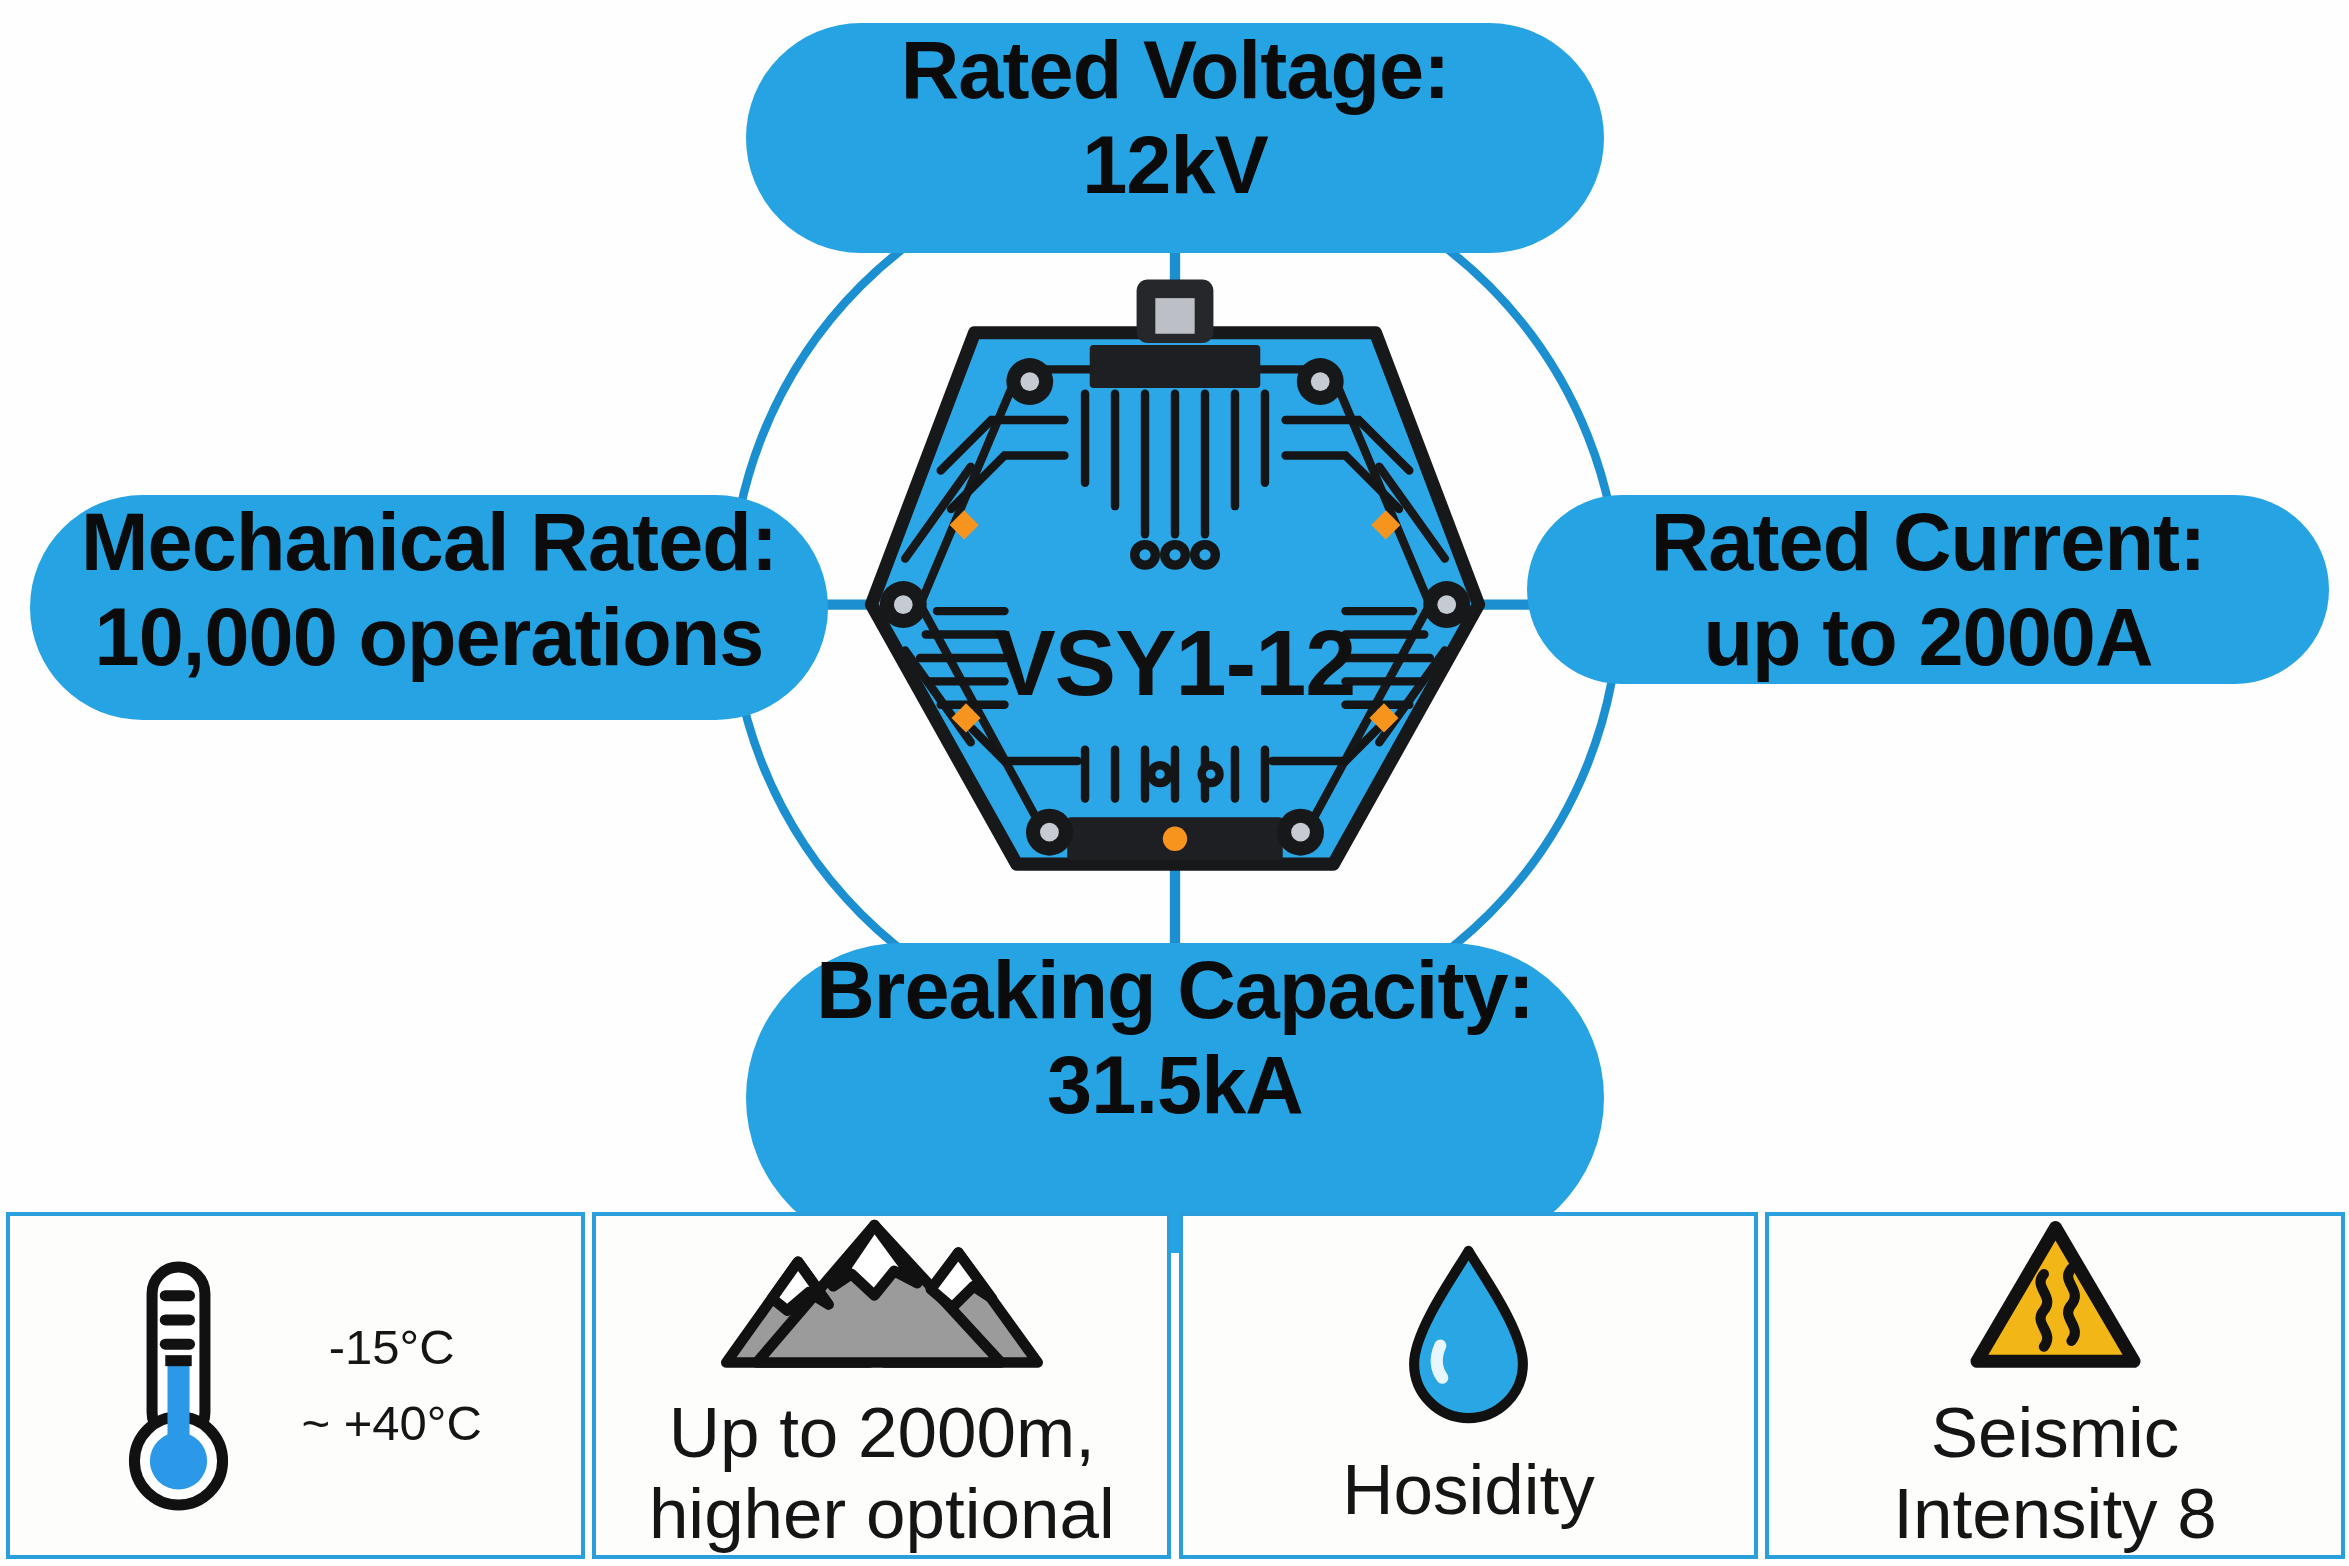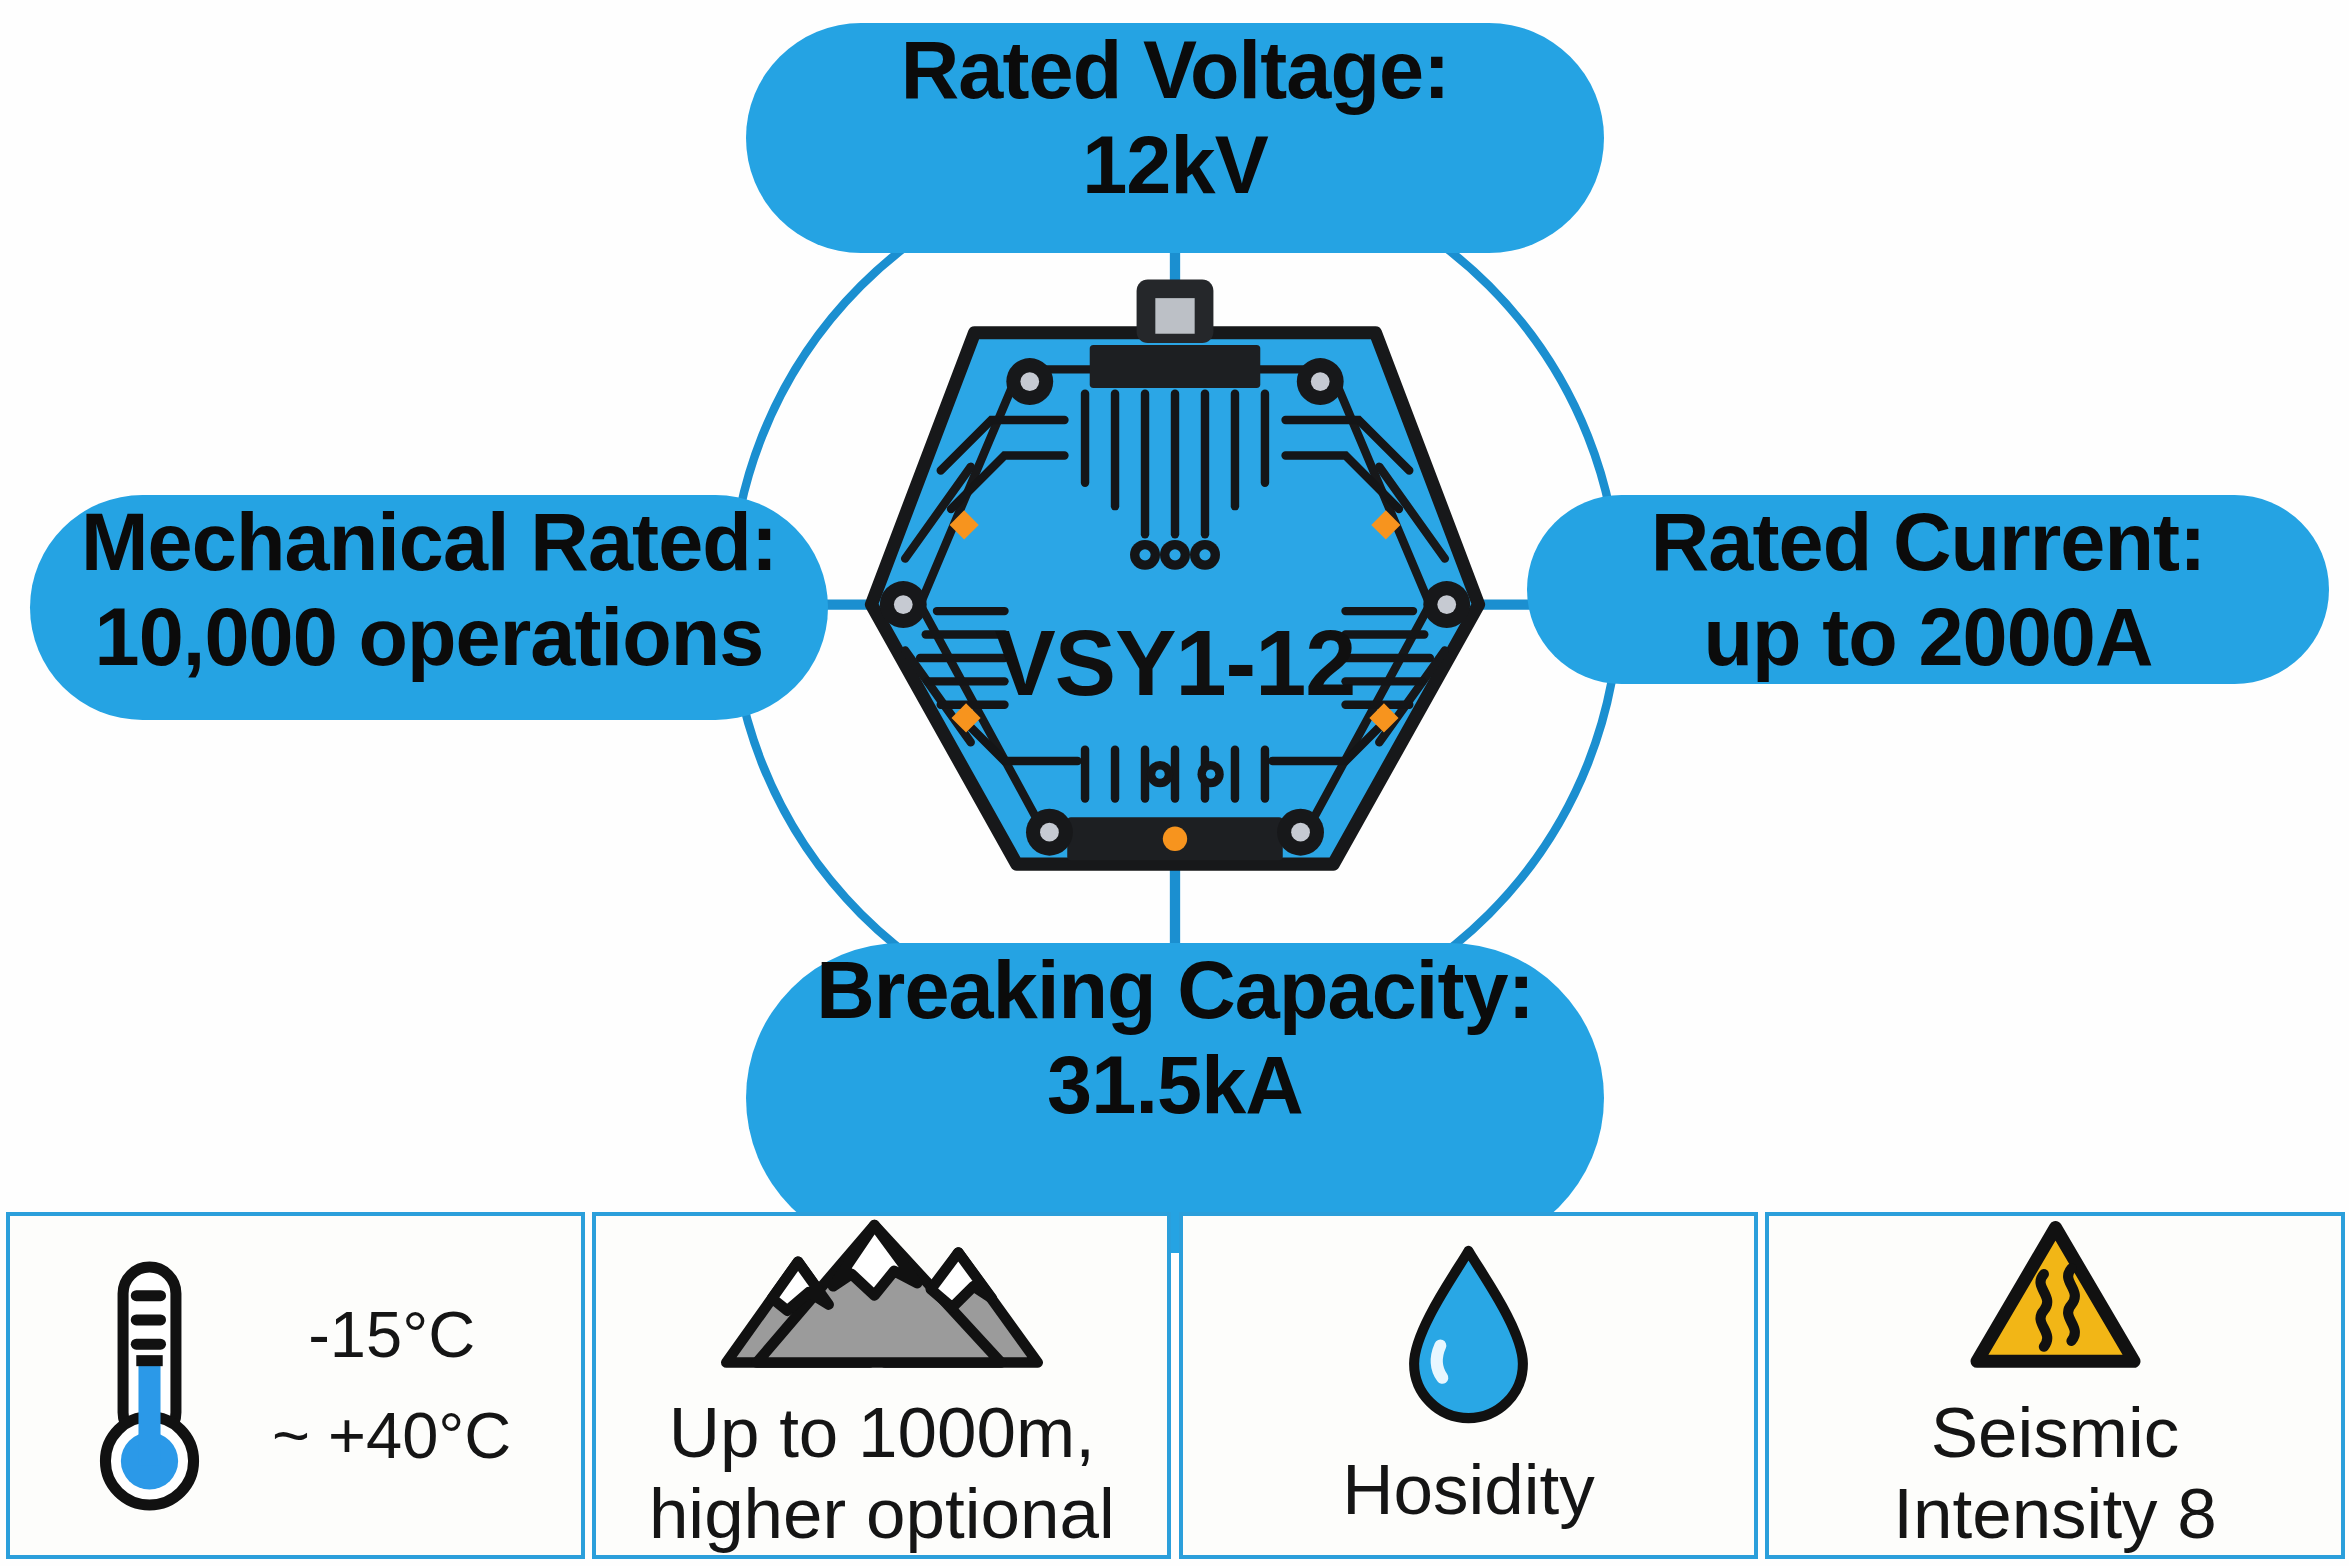--- a/index.html
+++ b/index.html
@@ -14,21 +14,21 @@
   .pill-left  {left:30px; top:495px;  width:798px;height:225px;}
   .pill-right {left:1527px;top:495px; width:802px;height:189px;}
   .pill-bottom{left:746px;top:943px; width:858px;height:310px;}
   .strip{position:absolute;z-index:2;left:5.6px;top:1212px;width:2339px;height:347px;
          display:flex;gap:7.5px;}
   .cell{flex:1 1 0;border:4.7px solid #2b9fdb;background:#fdfdfb;box-sizing:border-box;
         display:flex;flex-direction:column;align-items:center;justify-content:center;
         color:#151515;font-size:71px;line-height:1.15;text-align:center;}
   .cell.row{flex-direction:row;gap:52px;}
   .cond-text{display:flex;flex-direction:column;align-items:center;}
-  .temp-text{font-size:65px;line-height:1.55;}
+  .temp-text{font-size:49px;line-height:1.55;}
   .icon-block{display:block;}
 </style>
 </head>
 <body>
 
 <div class="stage">
 
   <svg class="bg-svg" viewBox="0 0 2508 1672">
 
     <circle cx="1254" cy="640" r="474" fill="none" stroke="#1b8fd0" stroke-width="9"></circle>
@@ -174,21 +174,21 @@
         <g stroke="#111111" stroke-width="7" stroke-linejoin="round">
           <polygon points="55,30 102,96 8,96" fill="#9b9b9b"></polygon>
           <polygon points="160,24 212,96 112,96" fill="#9b9b9b"></polygon>
           <polygon points="105,6 188,96 28,96" fill="#9b9b9b"></polygon>
           <polygon points="55,30 75,58 62,50 48,62 38,54" fill="#ffffff"></polygon>
           <polygon points="160,24 182,54 170,46 156,60 142,48" fill="#ffffff"></polygon>
           <polygon points="105,6 133,44 118,36 105,52 90,38 78,46" fill="#ffffff"></polygon>
         </g>
       </svg>
       <div class="cond-text">
-        <span>Up to 1000m,</span>
+        <span>Up to 2000m,</span>
         <span>higher optional</span>
       </div>
     </div>
 
     <div class="cell">
       <svg class="icon-block" width="141" height="187" viewBox="0 0 70 92" style="margin-bottom:22.5px">
         <path d="M35 5 C 30 14, 8 44, 8 61 A 27 27 0 0 0 62 61 C 62 44, 40 14, 35 5 Z" fill="#29a7e5" stroke="#111111" stroke-width="5" stroke-linejoin="round"></path>
         <path d="M21 52 q -4 9 1 16" fill="none" stroke="#e8f7ff" stroke-width="6" stroke-linecap="round"></path>
       </svg>
       <div class="cond-text">

